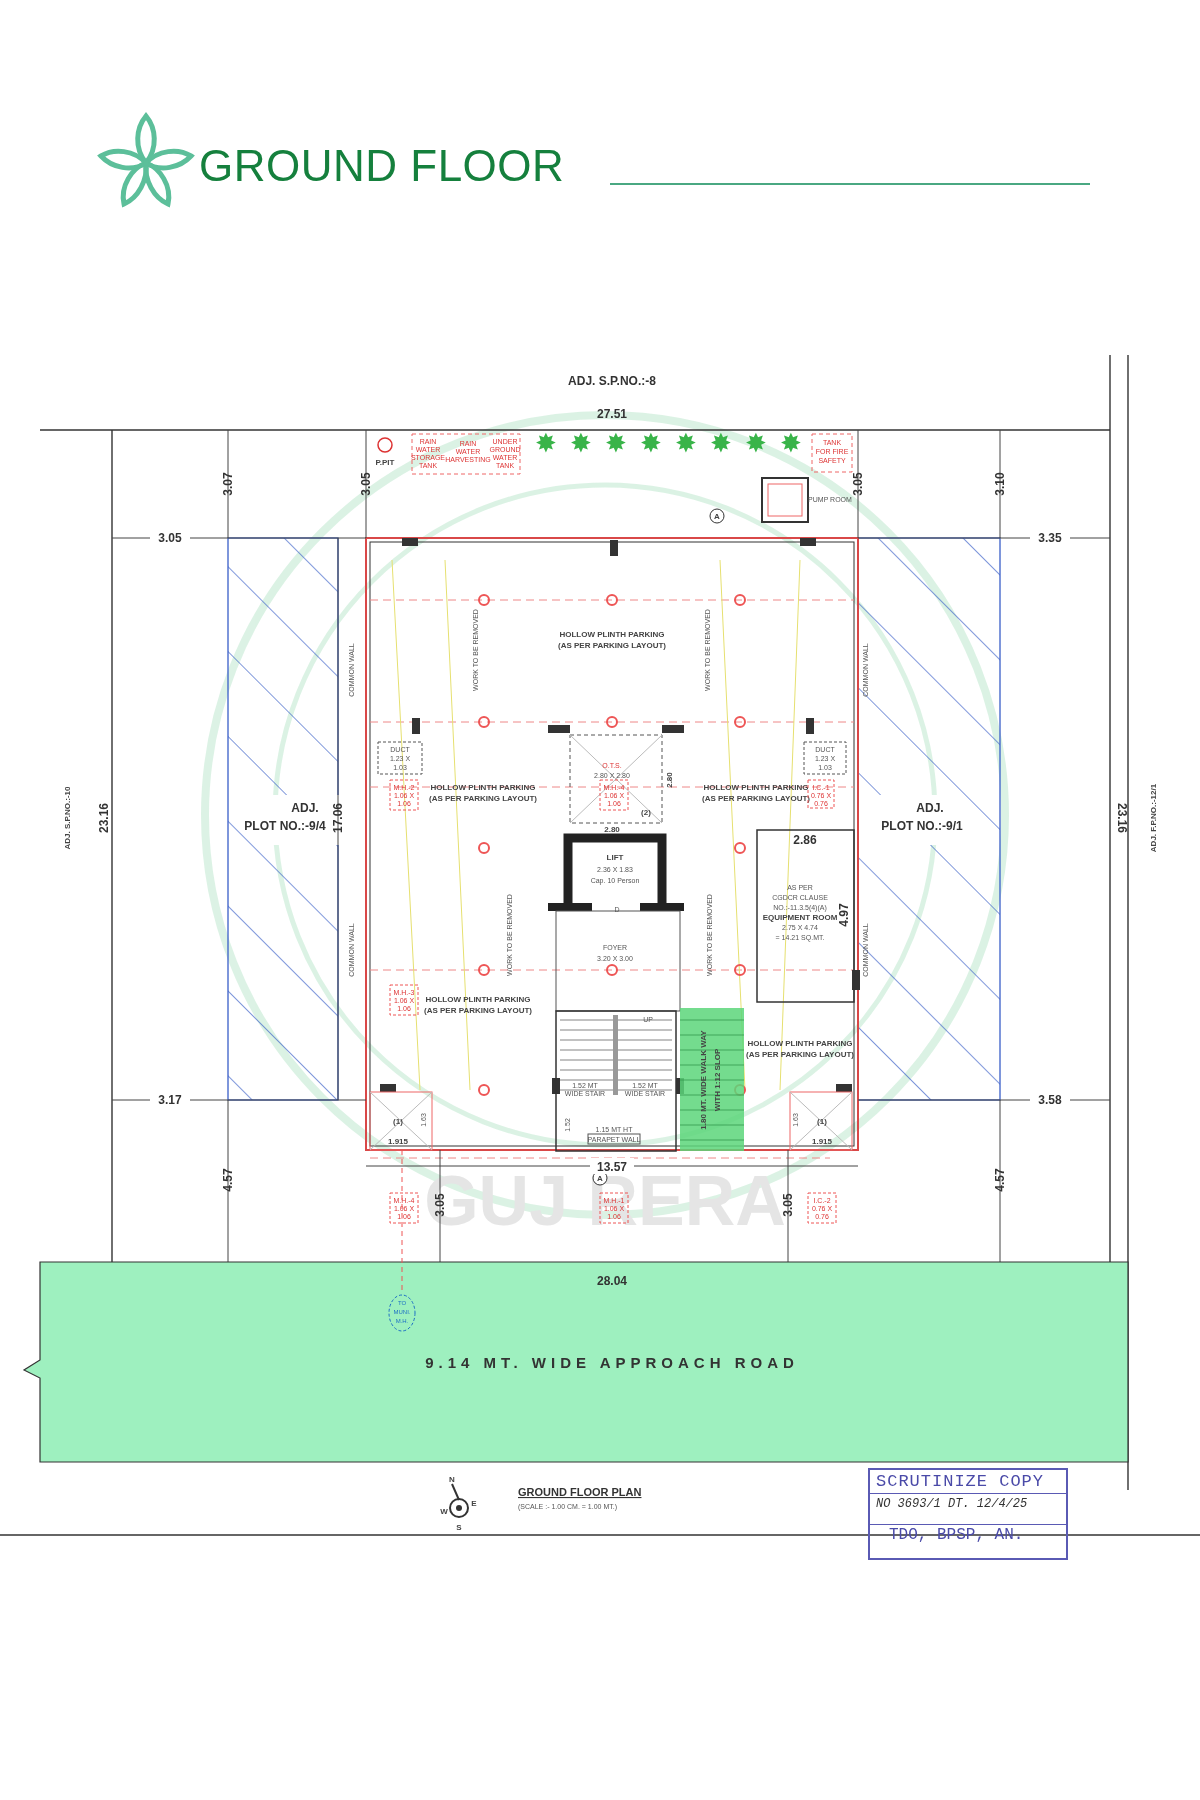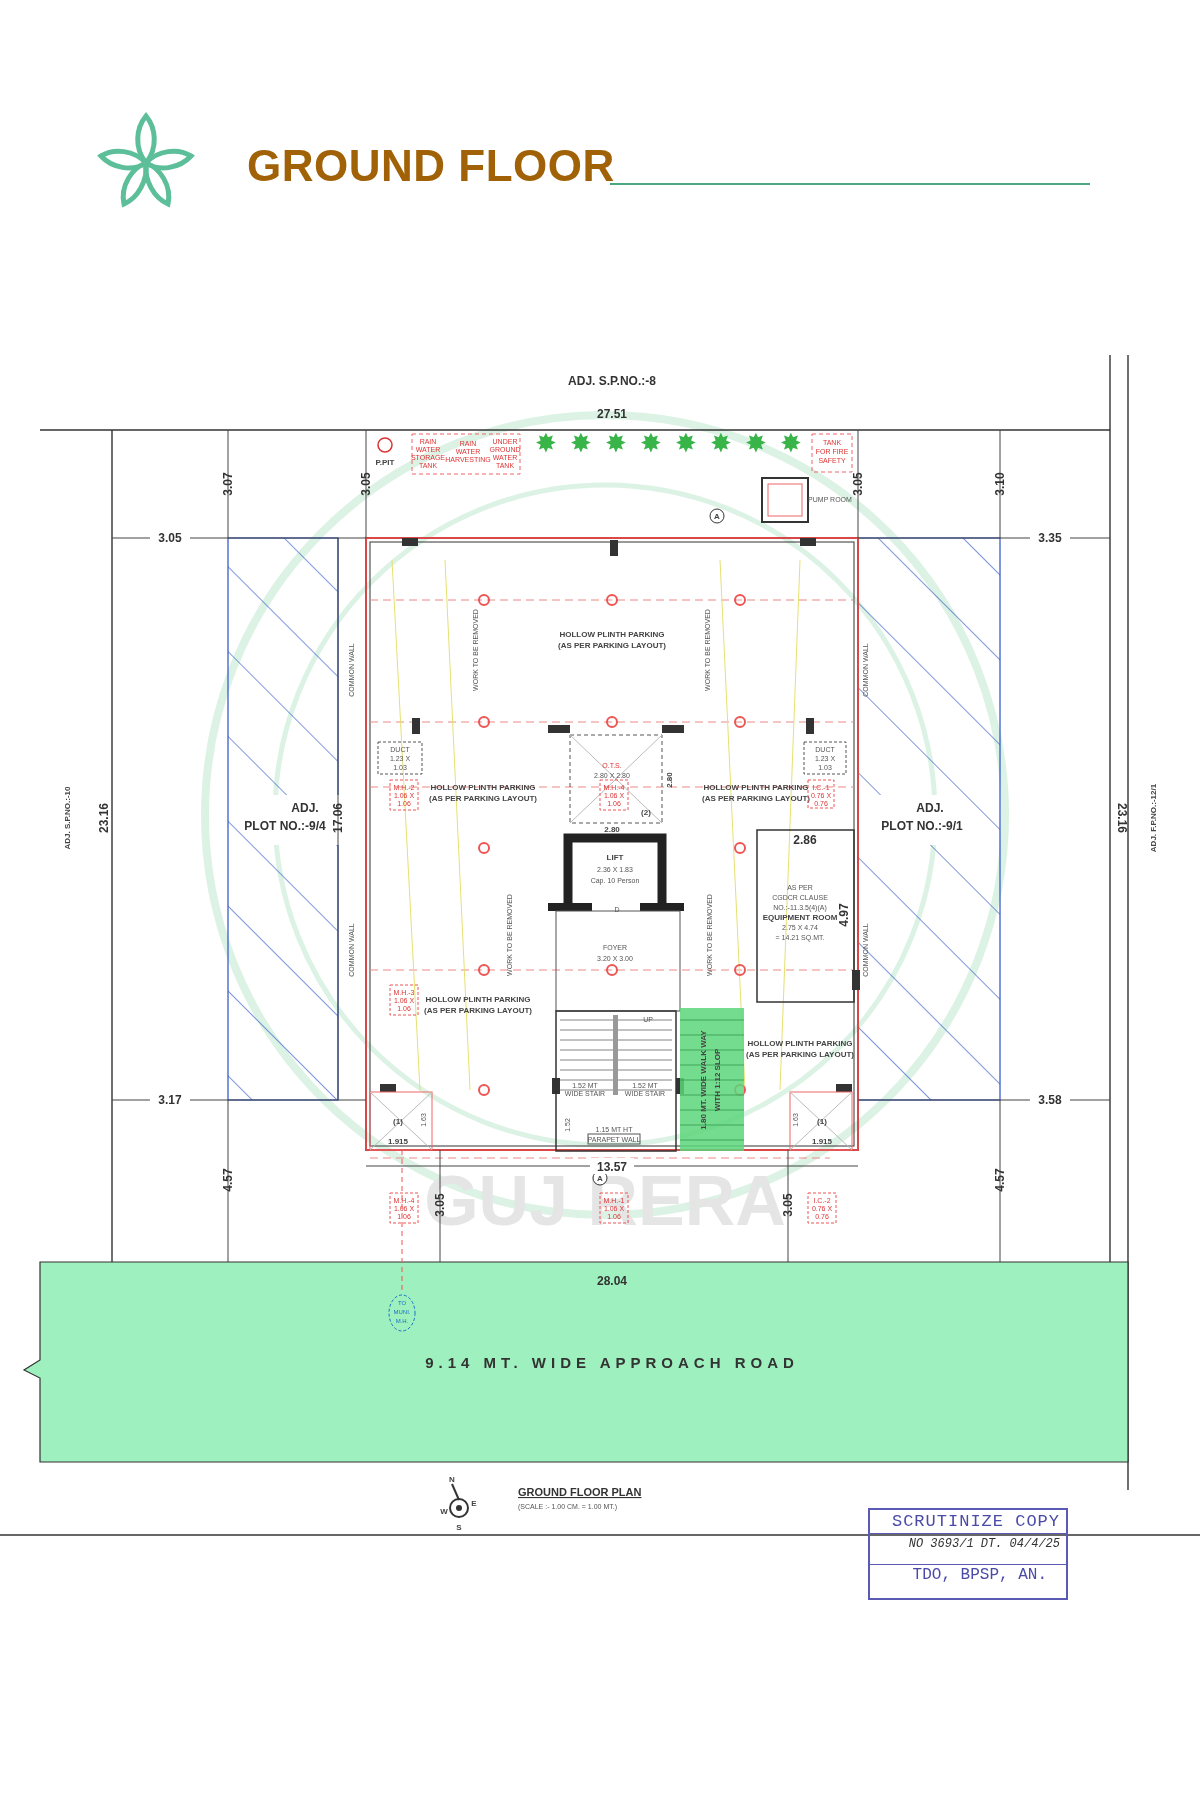--- a/index.html
+++ b/index.html
@@ -1,27 +1,27 @@
 <!DOCTYPE html>
 <html><head>
 <meta charset="utf-8">
 <style>
   html, body { margin:0; padding:0; background:#ffffff; }
   body { width:1200px; height:1800px; position:relative; overflow:hidden; font-family:"Liberation Sans", sans-serif; }
   .header { position:absolute; left:96px; top:108px; height:110px; width:1000px; }
   .logo { position:absolute; left:0; top:0; width:100px; height:110px; }
-  .page-title { position:absolute; left:103px; top:33px; font-size:44px; font-weight:bold; color:#a16207; letter-spacing:0.5px; font-family:"Liberation Sans", sans-serif;margin-left:48px; }
+  .page-title { position:absolute; left:103px; top:33px; font-size:44px; font-weight:normal; color:#15803d; letter-spacing:0.5px; font-family:"Liberation Sans", sans-serif; }
   .header-rule { position:absolute; left:514px; top:75px; width:480px; height:2px; background:#4aa882; }
   .plan { position:absolute; left:0; top:340px; width:1200px; height:1230px; }
   svg text { font-family:"Liberation Sans", sans-serif; }
   .dim { font-size:12px; font-weight:bold; fill:#333; }
   .lbl { font-size:8px; font-weight:bold; fill:#444; }
   .small { font-size:7px; fill:#555; }
   .red { fill:#d33; }
-  .stamp { position:absolute; left:868px; top:1508px; width:196px; height:88px; border:2px solid #5a5ab4; color:#4a4aa8; font-family:"Liberation Mono", monospace;text-align:right; }
+  .stamp { position:absolute; left:868px; top:1468px; width:196px; height:88px; border:2px solid #5a5ab4; color:#4a4aa8; font-family:"Liberation Mono", monospace; }
   .stamp .s1 { font-size:17px; letter-spacing:1px; padding:2px 6px; border-bottom:1px solid #5a5ab4; }
   .stamp .s2 { font-size:12px; padding:3px 6px; height:24px; font-style:italic; color:#333; }
   .stamp .s3 { font-size:16px; padding:1px 19px; border-top:1px solid #5a5ab4; }
 </style>
 </head>
 <body>
 
 <div class="header">
   <svg class="logo" viewBox="0 0 100 110">
     <g fill="none" stroke="#5cbf9a" stroke-width="5">
@@ -386,15 +386,15 @@
       <text class="lbl" x="444" y="1514" text-anchor="middle">W</text>
     </g>
     <text x="518" y="1496" font-size="11" font-weight="bold" fill="#333" text-decoration="underline">GROUND FLOOR PLAN</text>
     <text x="518" y="1509" font-size="7" fill="#555">(SCALE :- 1.00 CM. = 1.00 MT.)</text>
   </g>
 </svg>
 </div>
 
 <div class="stamp">
   <div class="s1">SCRUTINIZE COPY</div>
-  <div class="s2">NO 3693/1 DT. 04/4/25</div>
+  <div class="s2">NO 3693/1 DT. 12/4/25</div>
   <div class="s3">TDO, BPSP, AN.</div>
 </div>
 
 </body></html>

